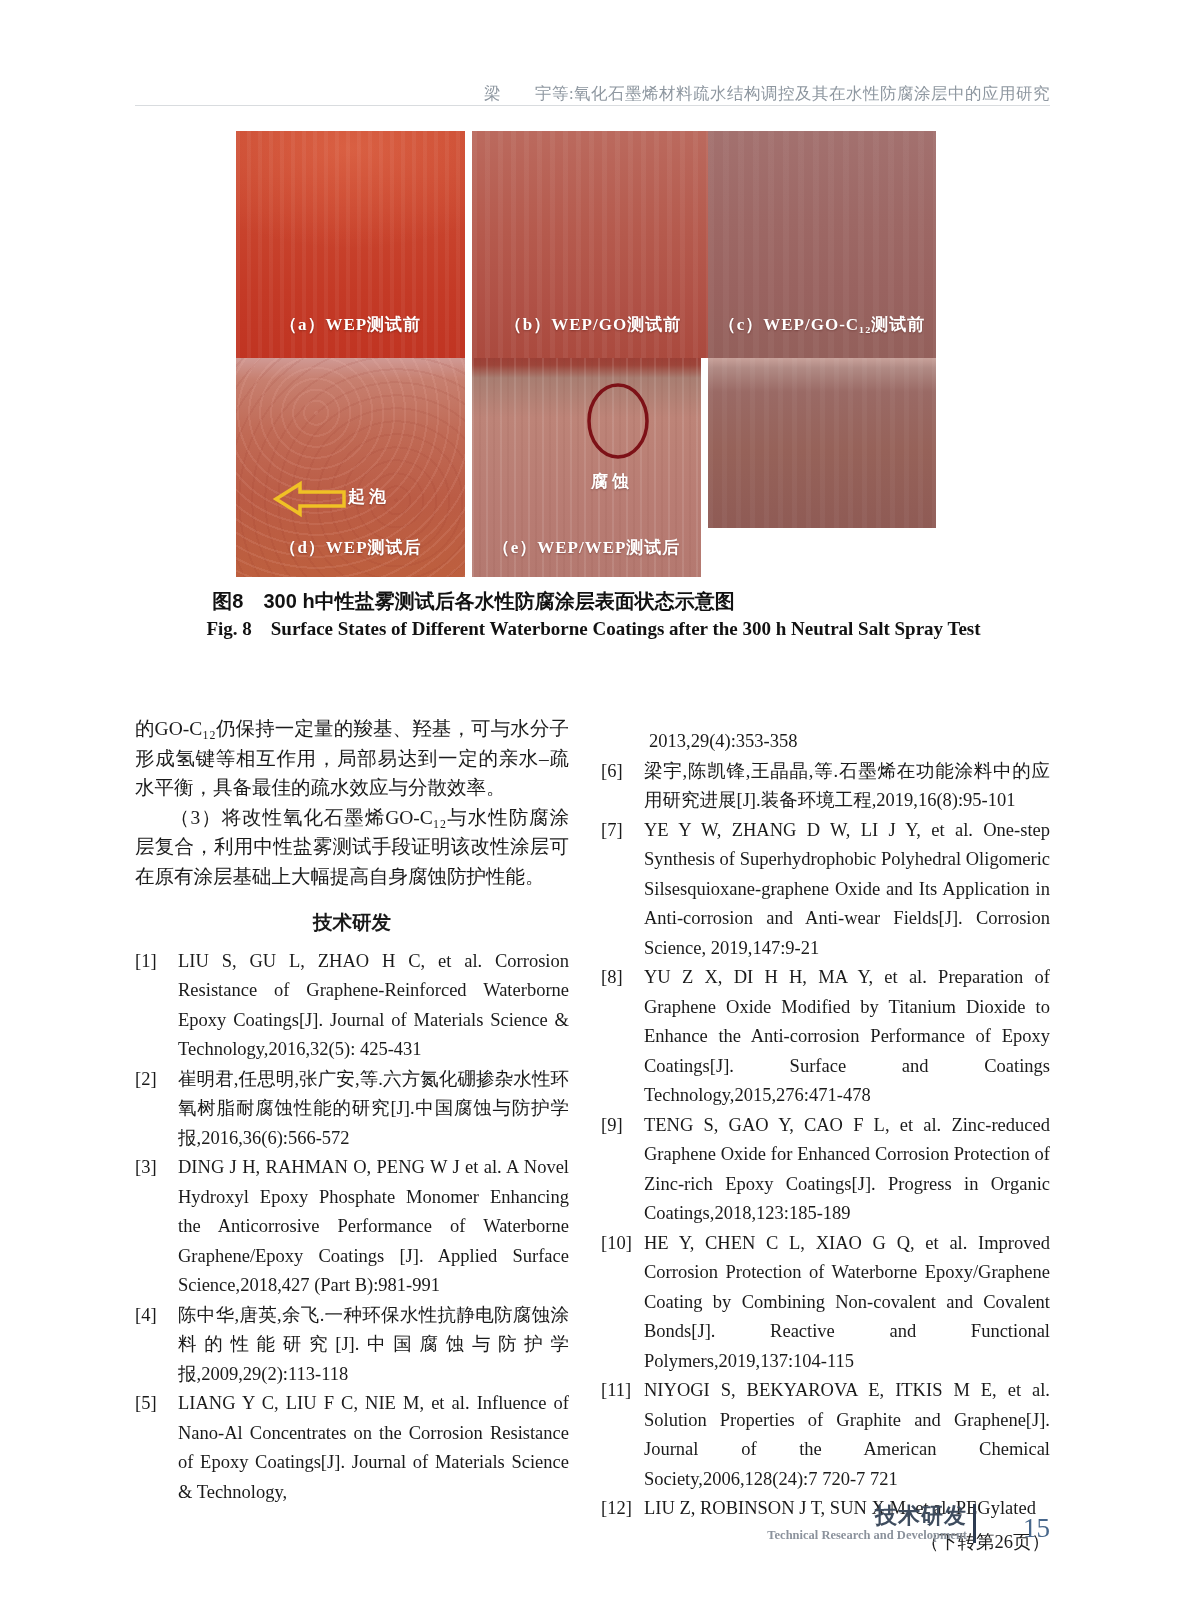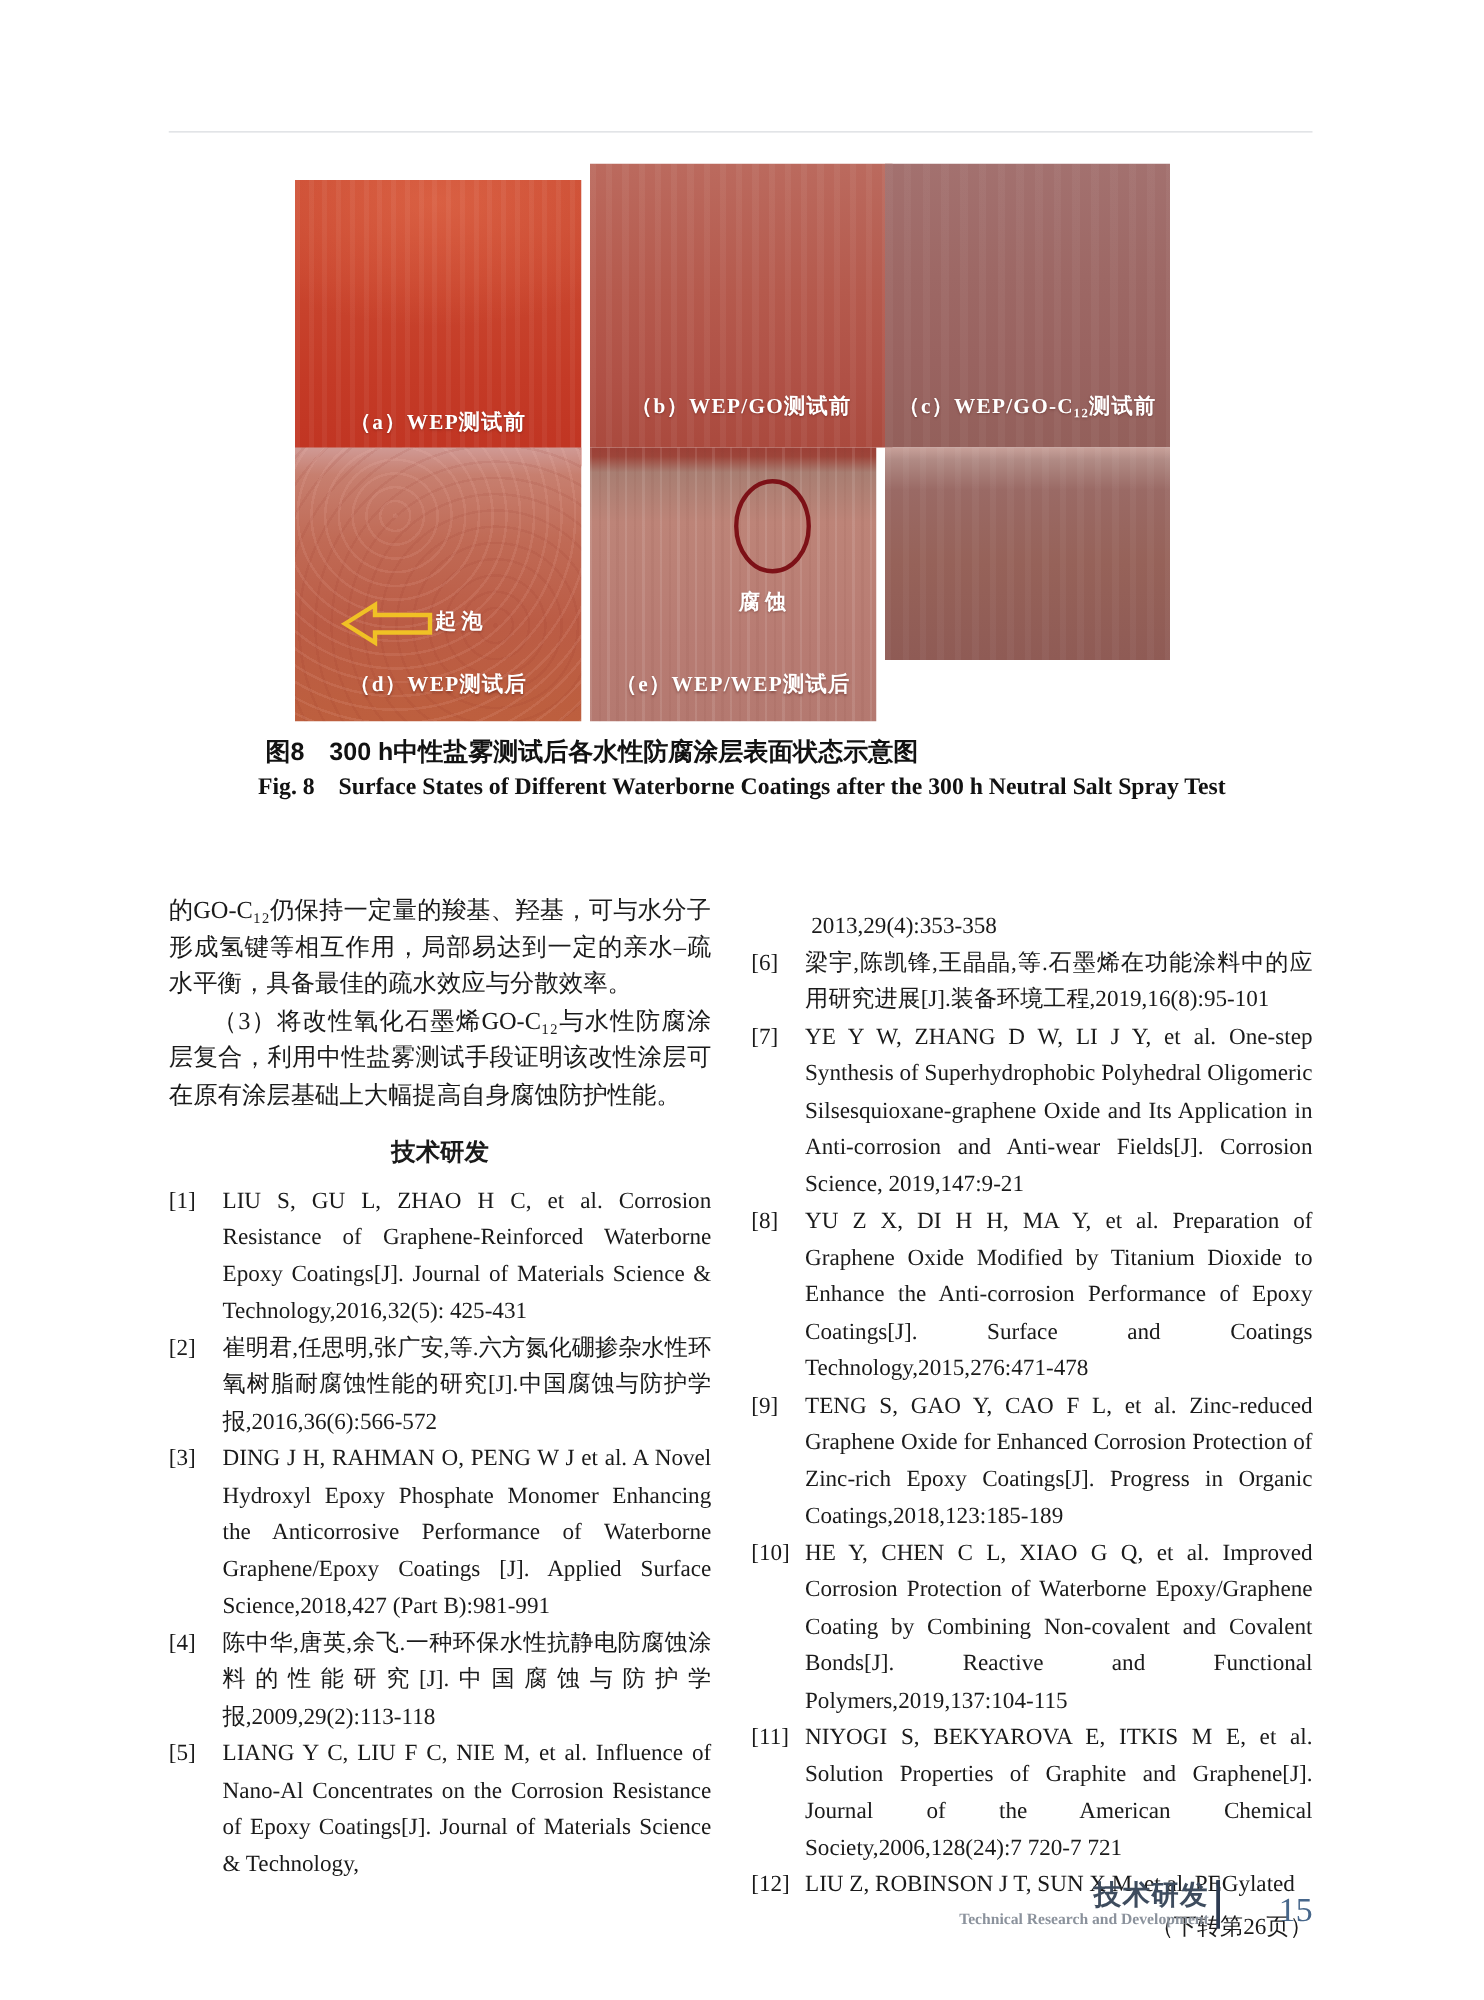--- a/index.html
+++ b/index.html
@@ -7,21 +7,21 @@
         font-family:"Liberation Serif","DejaVu Serif",serif;color:#1a1a1a;}
 
   
   .running-head{position:absolute;top:83px;left:135px;width:915px;text-align:right;
     font-size:16.5px;letter-spacing:.5px;color:#8e97a0;}
   .head-rule{position:absolute;top:105px;left:135px;width:915px;height:1px;background:#d9dcdf;}
 
   
   .figure{position:absolute;left:236px;top:131px;width:700px;height:446px;}
   .panel{position:absolute;overflow:hidden;}
-  .p-a{left:0;top:13px;width:229px;height:229px;
+  .p-a{left:0;top:0;width:229px;height:229px;
     background:
       repeating-linear-gradient(90deg,rgba(255,255,255,.05) 0 4px,rgba(255,255,255,0) 4px 11px),
       radial-gradient(130% 70% at 50% 8%,rgba(255,150,110,.28),rgba(255,150,110,0) 62%),
       linear-gradient(180deg,#cb4c33 0%,#c9452e 35%,#c43a26 70%,#c03422 100%);}
   .p-b{left:236px;top:0;width:242px;height:227px;
     background:
       repeating-linear-gradient(90deg,rgba(255,255,255,.05) 0 5px,rgba(255,255,255,0) 5px 13px),
       linear-gradient(180deg,#bb6a5e 0%,#b55a4d 45%,#b05146 75%,#aa4a3e 100%);}
   .p-c{left:472px;top:0;width:228px;height:227px;
     background:
@@ -76,20 +76,21 @@
     font-size:22px;line-height:24px;color:#3e4c5e;letter-spacing:1px;}
   .footer-en{font-size:12.5px;line-height:15px;color:#8b929c;font-weight:bold;}
   .footer-bar{width:3px;background:#2d3b51;}
   .footer-num{font-size:27px;line-height:30px;color:#47678b;padding-left:9px;align-self:flex-end;margin-left:38px;}
 </style>
 </head>
 <body>
 
 <div class="page">
 
+  <div class="running-head">梁　　宇等:氧化石墨烯材料疏水结构调控及其在水性防腐涂层中的应用研究</div>
   <div class="head-rule"></div>
 
   <div class="figure">
 
     <div class="panel p-a row1">
       <span class="panel-label">（a）WEP测试前</span>
     </div>
 
     <div class="panel p-b row1">
       <span class="panel-label">（b）WEP/GO测试前</span>

